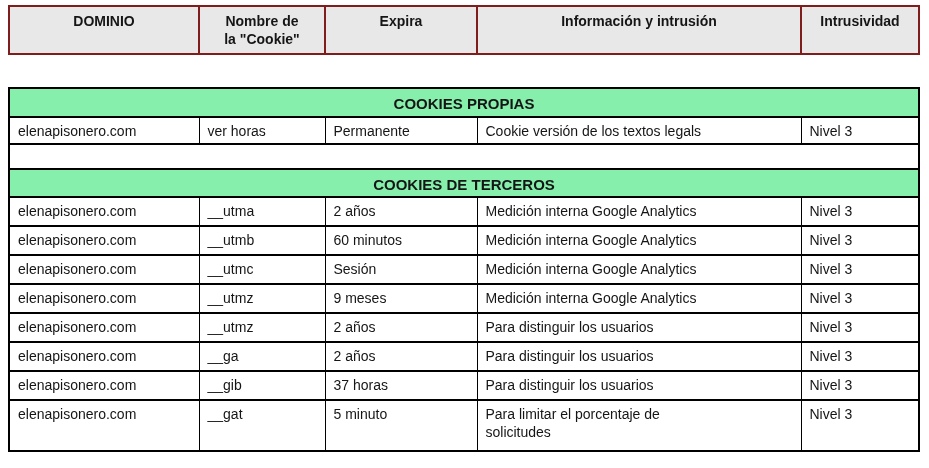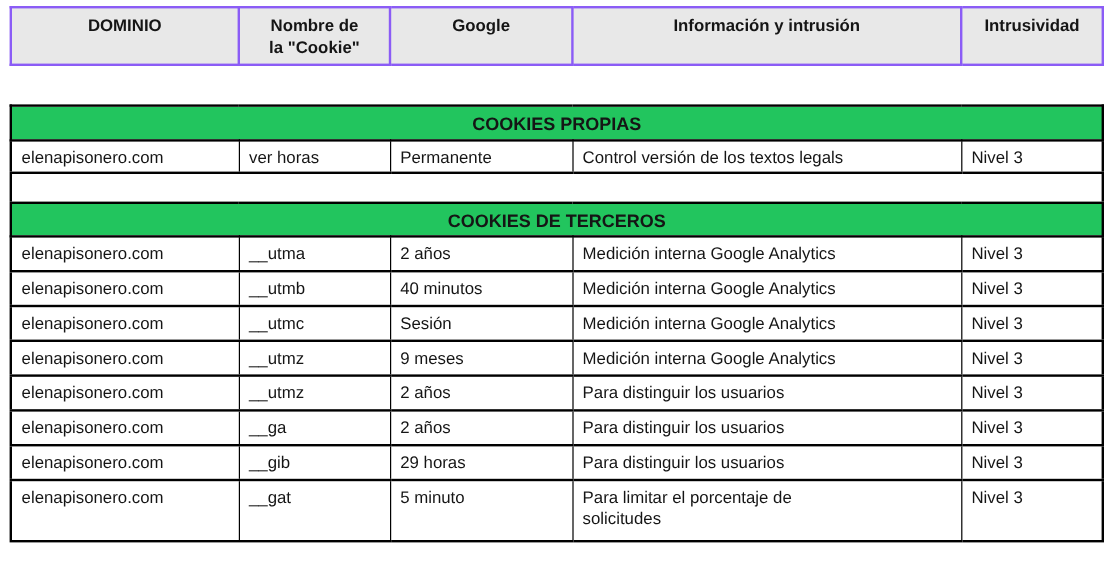--- a/index.html
+++ b/index.html
@@ -20,21 +20,21 @@
     border-collapse: collapse;
     table-layout: fixed;
     width: 910px;
   }
   
   .hdr-table {
     border: 2px solid #000;
     margin-bottom: 32px;
   }
   .hdr-table td {
-    border: 2px solid #8b5cf6;
+    border: 2px solid #7f1d1d;
     background: #e8e8e8;
     font-weight: bold;
     font-size: 14px;
     line-height: 1.25;
     text-align: center;
     vertical-align: top;
     padding: 6px 3px 0 3px;
     height: 40px;
     white-space: pre-line;
   }
@@ -48,21 +48,21 @@
     border-width: 2px 1px; 
     font-size: 14px;
     line-height: 1.3;
     vertical-align: top;
     padding: 4px 8px 2px 8px;
     white-space: pre-line;
     overflow: hidden;
   }
   .section-row td {
     border-width: 2px;
-    background: #22c55e;
+    background: #86efac;
     font-weight: bold;
     font-size: 15px;
     text-align: center;
     padding-top: 5px;
   }
   tr.h27 { height: 27px; }
   tr.h29 { height: 29px; }
   tr.h45 { height: 27px; }
   tr.h51 { height: 51px; }
   .spacer-row td {
@@ -88,21 +88,21 @@
         <col class="c2">
         <col class="c3">
         <col class="c4">
         <col class="c5">
       </colgroup>
     <tbody>
       <tr>
         <td>DOMINIO</td>
         <td>Nombre de
 la "Cookie"</td>
-        <td>Google</td>
+        <td>Expira</td>
         <td>Información y intrusión</td>
         <td>Intrusividad</td>
       </tr>
     </tbody>
   </table>
 
   <table class="body-table">
     <colgroup>
         <col class="c1">
         <col class="c2">
@@ -113,21 +113,21 @@
     <tbody>
 
       <tr class="section-row h27">
         <td colspan="5">COOKIES PROPIAS</td>
       </tr>
 
       <tr class="h27">
         <td>elenapisonero.com</td>
         <td>ver horas</td>
         <td>Permanente</td>
-        <td>Control versión de los textos legals</td>
+        <td>Cookie versión de los textos legals</td>
         <td>Nivel 3</td>
       </tr>
 
       <tr class="spacer-row">
         <td colspan="5"></td>
       </tr>
 
       <tr class="section-row h45">
         <td colspan="5">COOKIES DE TERCEROS</td>
       </tr>
@@ -136,21 +136,21 @@
         <td>elenapisonero.com</td>
         <td>__utma</td>
         <td>2 años</td>
         <td>Medición interna Google Analytics</td>
         <td>Nivel 3</td>
       </tr>
 
       <tr class="h29">
         <td>elenapisonero.com</td>
         <td>__utmb</td>
-        <td>40 minutos</td>
+        <td>60 minutos</td>
         <td>Medición interna Google Analytics</td>
         <td>Nivel 3</td>
       </tr>
 
       <tr class="h29">
         <td>elenapisonero.com</td>
         <td>__utmc</td>
         <td>Sesión</td>
         <td>Medición interna Google Analytics</td>
         <td>Nivel 3</td>
@@ -176,21 +176,21 @@
         <td>elenapisonero.com</td>
         <td>__ga</td>
         <td>2 años</td>
         <td>Para distinguir los usuarios</td>
         <td>Nivel 3</td>
       </tr>
 
       <tr class="h29">
         <td>elenapisonero.com</td>
         <td>__gib</td>
-        <td>29 horas</td>
+        <td>37 horas</td>
         <td>Para distinguir los usuarios</td>
         <td>Nivel 3</td>
       </tr>
 
       <tr class="h51">
         <td>elenapisonero.com</td>
         <td>__gat</td>
         <td>5 minuto</td>
         <td>Para limitar el porcentaje de
 solicitudes</td>

